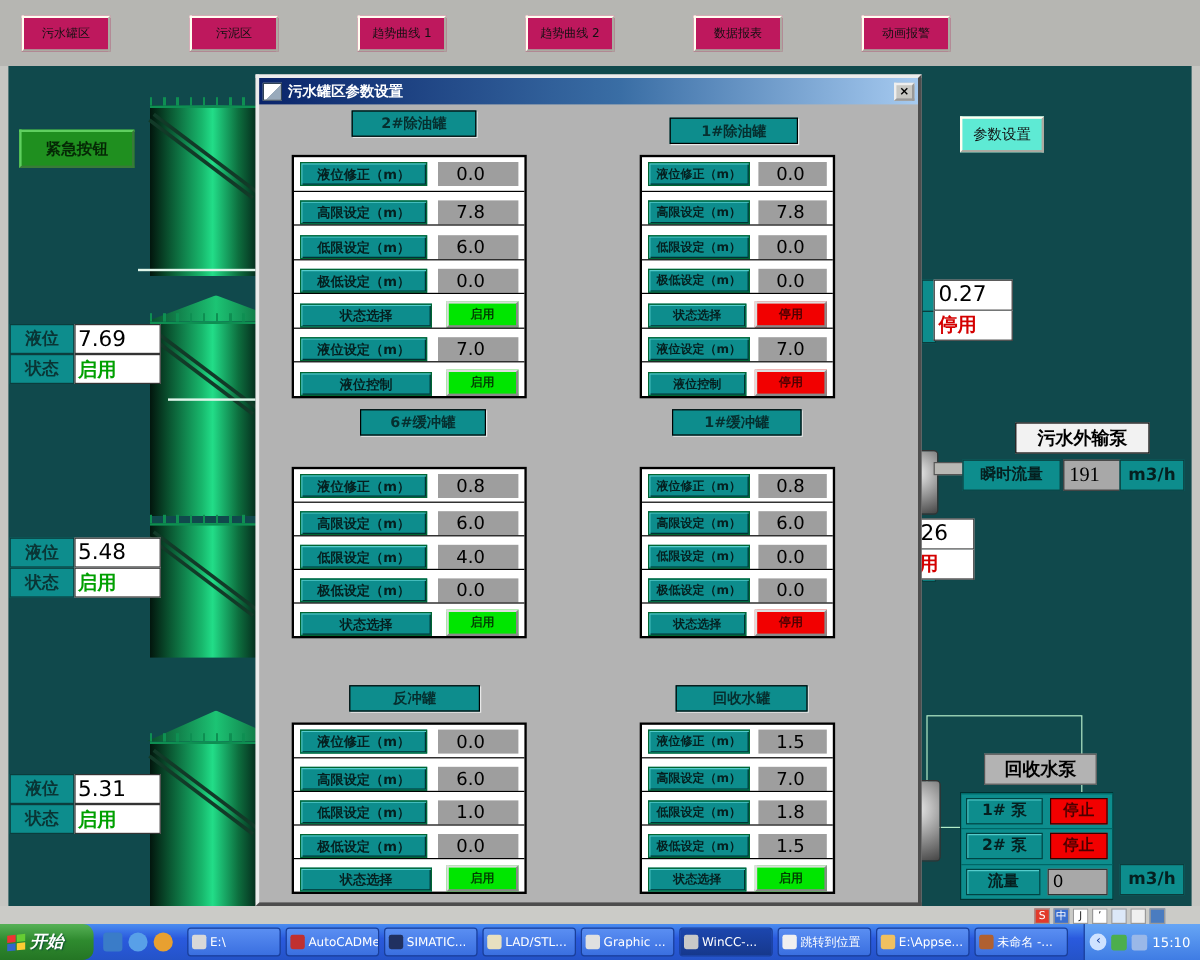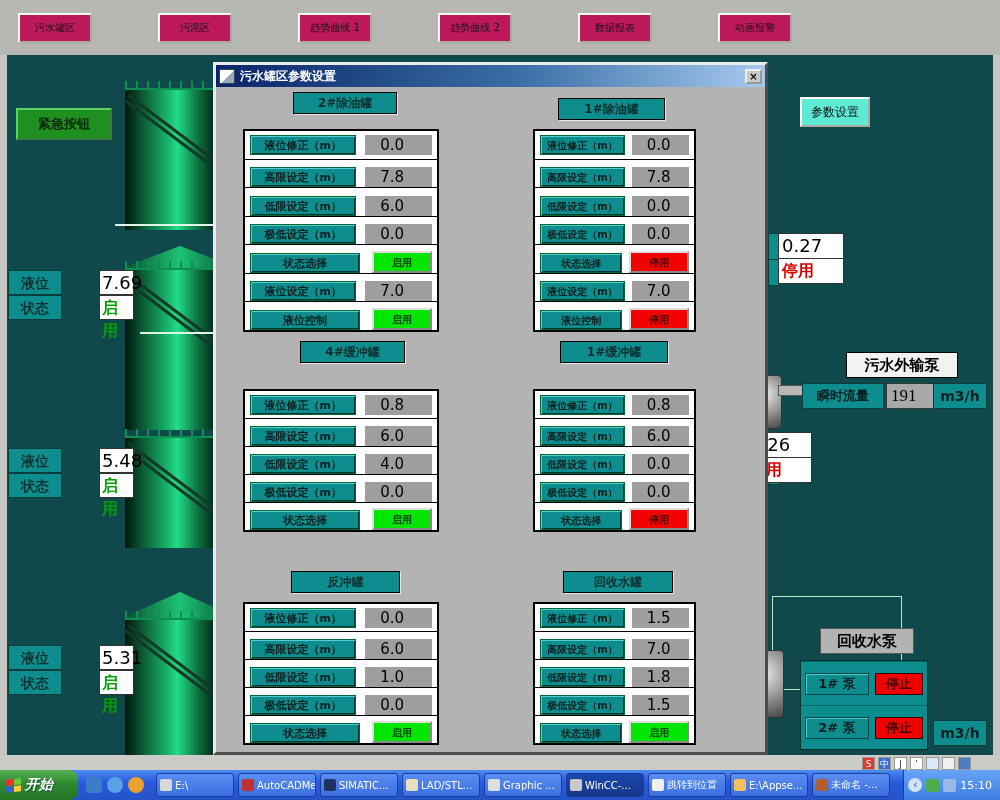--- a/index.html
+++ b/index.html
@@ -23,21 +23,21 @@
       background:repeating-linear-gradient(90deg,#0e8f52 0 2px,transparent 2px 11px);}
   .ladder{position:absolute;left:4px;top:6px;width:120%;height:3px;background:#123a28;
       box-shadow:0 6px 0 #123a28;transform:rotate(37deg);transform-origin:left top;}
   .cone{position:absolute;clip-path:polygon(50% 0,100% 100%,0 100%);
       background:linear-gradient(90deg,#0a4a2a,#1cc474 50%,#0a4a2a);}
   .pipe{position:absolute;background:#dff5ea;height:2px;}
   
   .lvgroup{position:absolute;left:8px;display:grid;grid-template-columns:54px 72px;grid-auto-rows:25px;}
   .lvgroup .tl{background:#0d8d8d;border:1px solid #0b3d3d;color:#063;font-weight:bold;
       font-size:14px;text-align:center;line-height:24px;color:#0a3535;}
-  .lvgroup .wv{background:#fff;border:1px solid #333;font-size:18px;line-height:23px;padding-left:2px;color:#000;margin-left:37px;}
+  .lvgroup .wv{background:#fff;border:1px solid #333;font-size:18px;line-height:23px;padding-left:2px;color:#000;}
   .wv.on{color:#00a000;font-weight:bold;font-size:16px;}
   
   .dialog{position:absolute;left:213px;top:7px;width:555px;height:693px;background:#b3b3b3;
       border:3px solid;border-color:#ececec #4d4d4d #4d4d4d #ececec;box-sizing:border-box;z-index:5;}
   .titlebar{height:22px;background:linear-gradient(90deg,#0a246a,#3a6ea5 55%,#a6caf0);
       display:flex;align-items:center;gap:5px;padding:0 3px;color:#fff;font-size:12px;font-weight:bold;}
   .ticon{width:14px;height:13px;background:#fff;border:1px solid #345;
       background-image:linear-gradient(135deg,#fff 55%,#9ab 55%);}
   .xbtn{margin-left:auto;width:17px;height:15px;background:#c8c8c4;border:2px outset #eee;
       font-size:10px;font-weight:bold;line-height:11px;text-align:center;color:#000;cursor:pointer;padding:0;font-family:inherit;}
@@ -233,21 +233,21 @@
               <div class="plabel">液位设定（m）</div>
               <div class="pval">7.0</div>
             </div>
             <div class="prow">
               <div class="plabel">液位控制</div>
               <div class="pstat off">停用</div>
             </div>
           </div>
       </div>
       <div class="panel">
-        <div class="phead" style="left:84px;top:254px;width:103px">4#缓冲罐</div>
+        <div class="phead" style="left:84px;top:254px;width:103px">6#缓冲罐</div>
         <div class="pbox" style="left:27px;top:302px;width:196px;height:143px">
             <div class="prow">
               <div class="plabel">液位修正（m）</div>
               <div class="pval">0.8</div>
             </div>
             <div class="prow">
               <div class="plabel">高限设定（m）</div>
               <div class="pval">6.0</div>
             </div>
             <div class="prow">
@@ -369,20 +369,24 @@
   <div class="pumpicon" style="left:748px;top:595px;width:34px;height:66px"></div>
   <div class="wlabel" style="left:820px;top:573px;width:92px;height:24px;line-height:24px;background:#b3b3b3;border-color:#555">回收水泵</div>
   <div class="rtable" style="left:800px;top:605px;width:126px;height:88px" id="rtable">
       <div class="rrow">
         <div class="rl">1# 泵</div>
         <div class="rs">停止</div>
       </div>
       <div class="rrow">
         <div class="rl">2# 泵</div>
         <div class="rs">停止</div>
+      </div>
+      <div class="rrow">
+        <div class="rl">流量</div>
+        <div class="rv">0</div>
       </div>
     </div>
   <div class="teal" style="left:933px;top:665px;width:52px;height:24px;line-height:24px;font-size:14px">m3/h</div>
 </div>
 
 <div class="bottomstrip"></div>
 <div class="langbar" id="langbar">
     <div class="langicon" style="background: rgb(226, 58, 42);">S</div>
     <div class="langicon" style="background: rgb(58, 111, 208);">中</div>
     <div class="langicon" style="background: rgb(255, 255, 255); color: rgb(51, 51, 51);">J</div>

